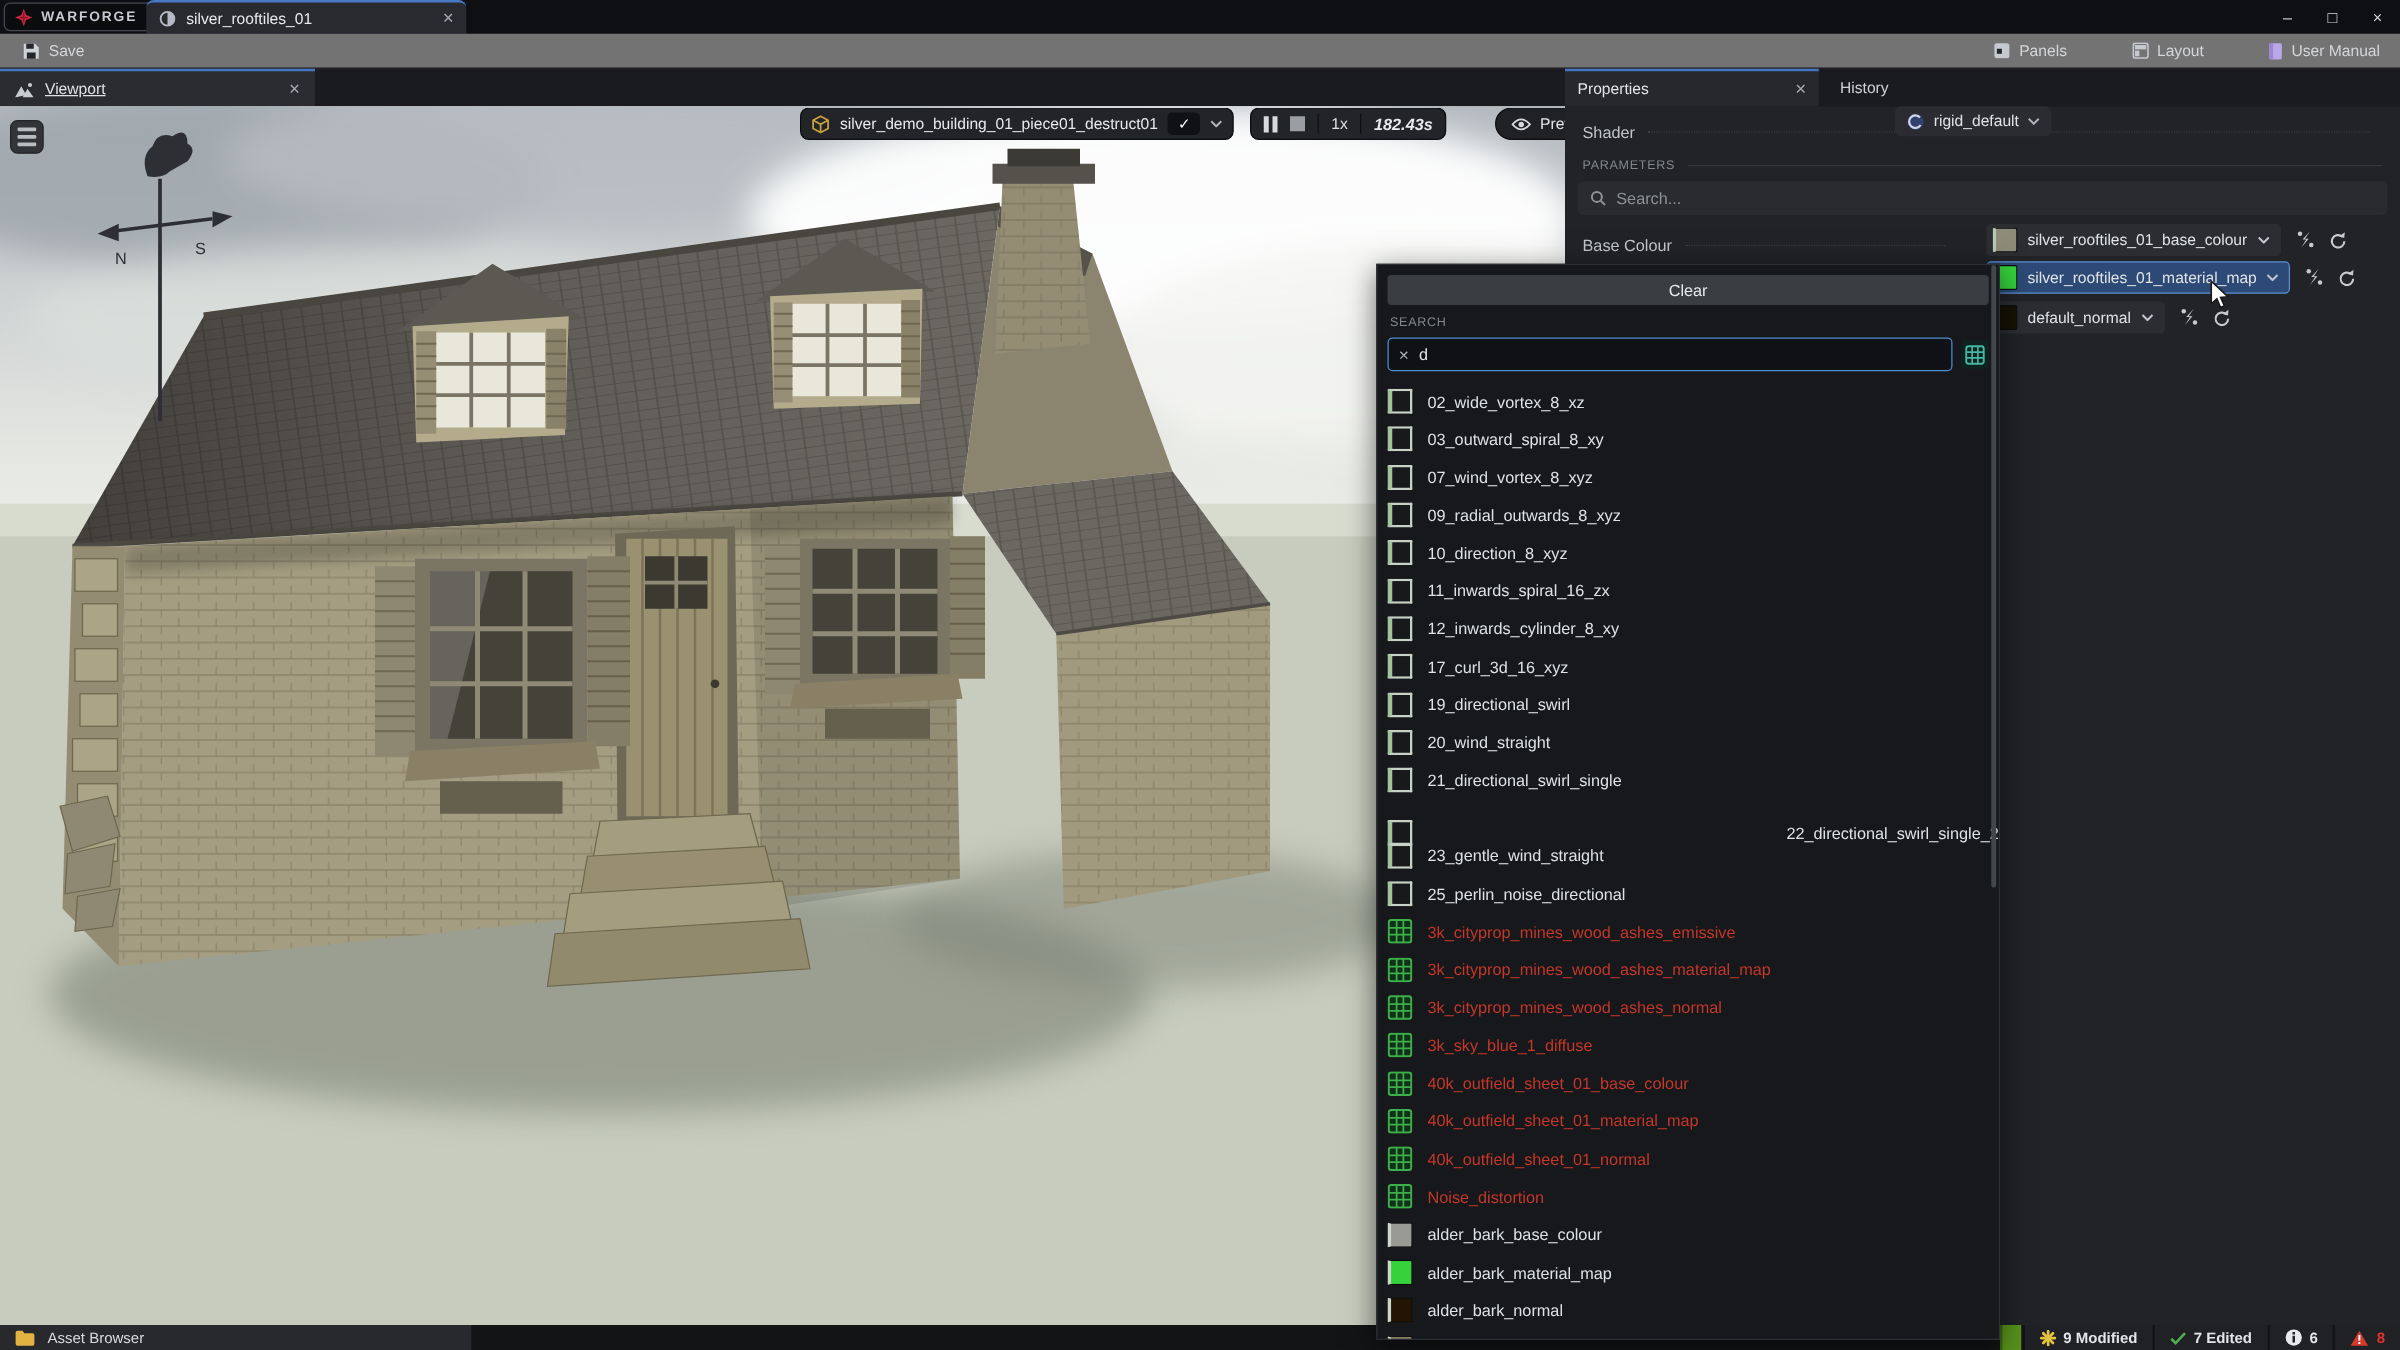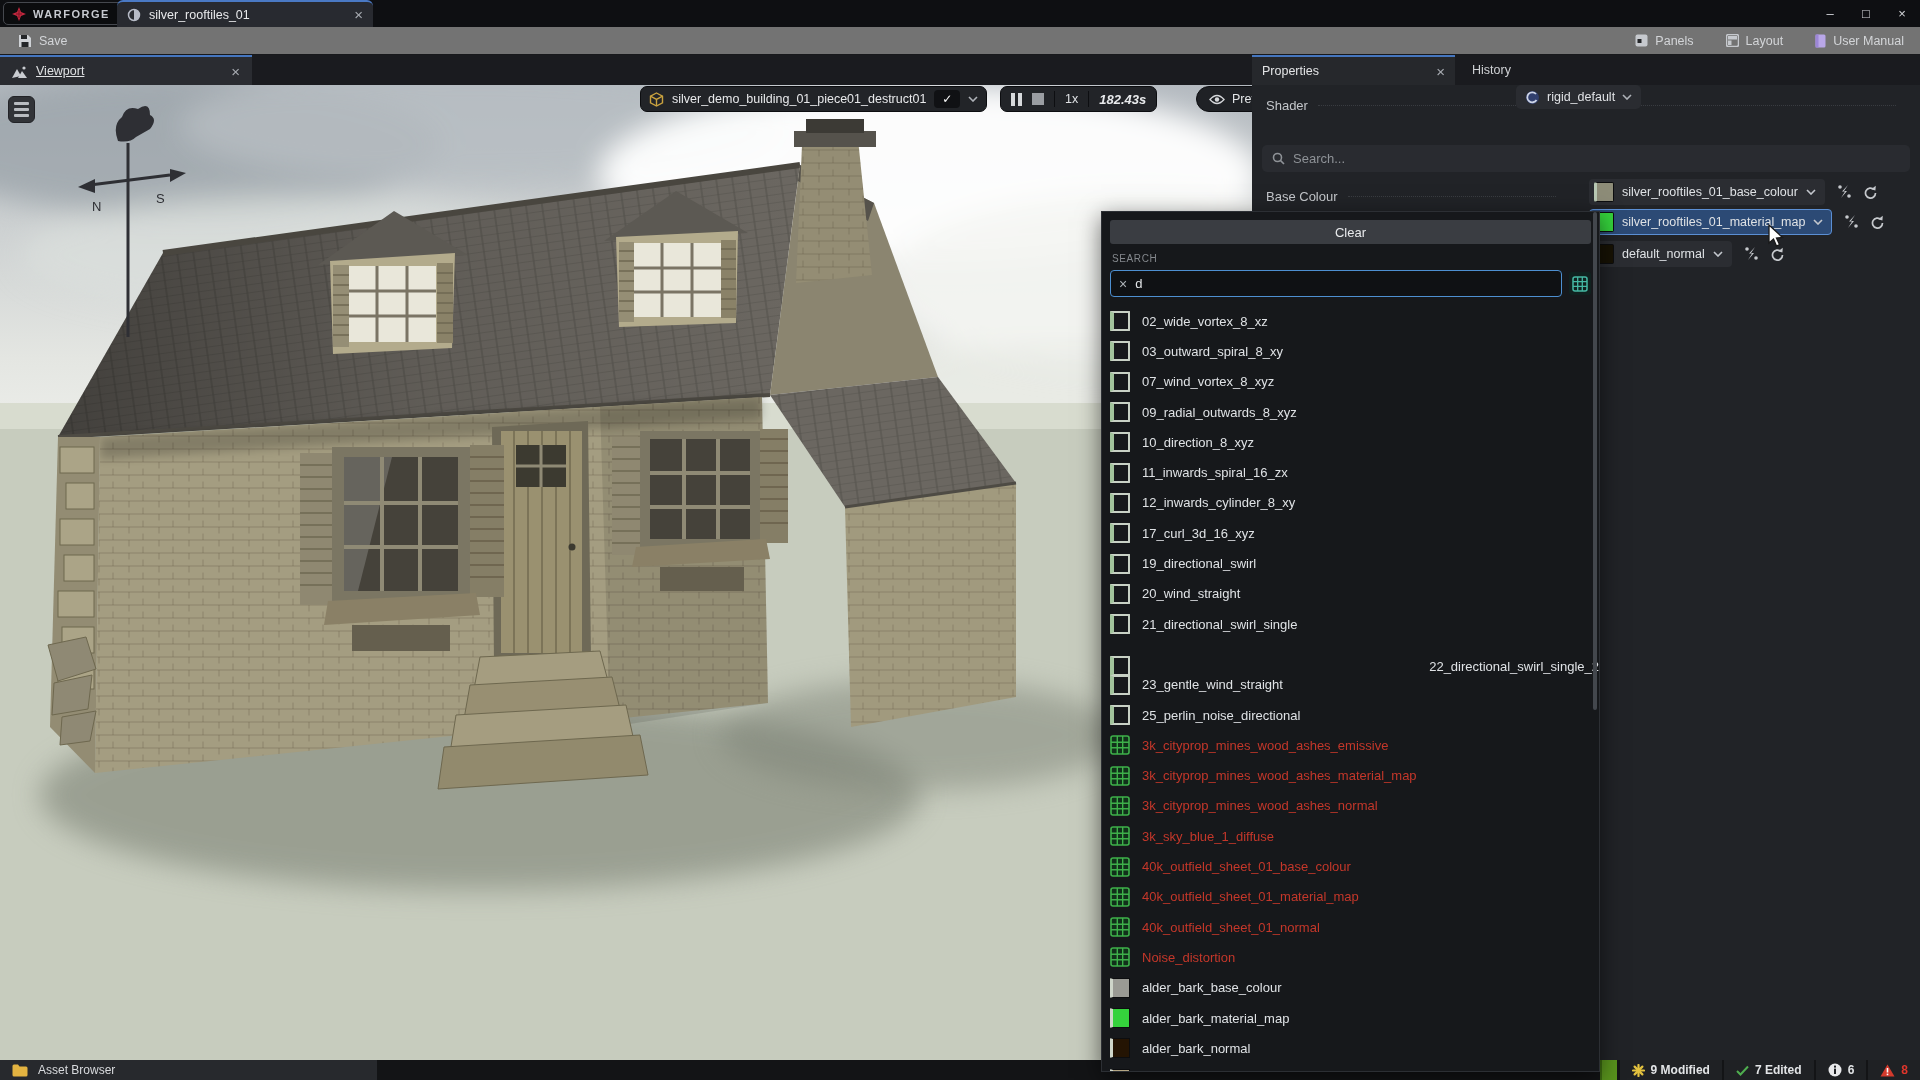--- a/index.html
+++ b/index.html
@@ -17,21 +17,21 @@
   .doc-tab-label { font-size:12.5px; color:#e8e9eb; flex:1; }
   .tab-close { color:#a7abb1; font-size:15px; line-height:1; cursor:default; }
   .win-controls { position:absolute; right:0; top:0; height:27px; display:flex; }
   .win-btn { width:36px; height:27px; display:flex; align-items:center; justify-content:center;
     color:#d4d6da; font-size:13px; }
 
   
   .menubar { position:absolute; left:0; top:27px; width:1920px; height:28px; background:#737373;
     border-bottom:1px solid #18191c; display:flex; align-items:center; }
   .menu-item { display:flex; align-items:center; gap:7px; font-size:12.5px; color:#d3d5d8; padding:0 10px; height:100%; }
-  .menubar-right { position:absolute; right:6px; top:0; height:100%; display:flex; align-items:center; gap:12px;text-align:center; }
+  .menubar-right { position:absolute; right:6px; top:0; height:100%; display:flex; align-items:center; gap:32px;text-align:center; }
 
   
   .dockbar { position:absolute; left:0; top:55px; width:1920px; height:30px; background:#1a1b1f; }
   .viewport-tab { position:absolute; left:0; top:0; width:252px; height:30px; background:#2a2c31;
     border-top:2px solid #4576bf; display:flex; align-items:center; gap:9px; padding:0 12px; }
   .viewport-tab-label { font-size:12.5px; color:#dfe1e3; flex:1;text-decoration:underline; }
   .right-tabs { position:absolute; left:1252px; top:0; height:30px; width:668px; }
   .props-tab { position:absolute; left:0; top:0; width:203px; height:30px; background:#26282c;
     border-top:2px solid #4576bf; display:flex; align-items:center; padding:0 10px; }
   .props-tab-label { font-size:12.5px; color:#e3e4e6; flex:1; }
@@ -414,20 +414,24 @@
     <div class="shader-pill">
       <svg width="15" height="15" viewBox="0 0 15 15">
         <circle cx="7.5" cy="7.5" r="6.5" fill="#32406e"></circle>
         <path d="M11 4 A5 5 0 1 0 11.5 10" fill="none" stroke="#cdd4e6" stroke-width="1.8"></path>
       </svg>
       <span class="shader-pill-label">rigid_default</span>
       <svg width="10" height="6" viewBox="0 0 10 6">
         <path d="M1 1 L5 5 L9 1" fill="none" stroke="#aeb2b8" stroke-width="1.6"></path>
       </svg>
     </div>
+    <div class="prow params-row">
+      <span class="params-label">PARAMETERS</span>
+      <span class="hairline"></span>
+    </div>
     <div class="psearch">
       <svg width="13" height="13" viewBox="0 0 13 13">
         <circle cx="5.5" cy="5.5" r="4" fill="none" stroke="#8e9297" stroke-width="1.6"></circle>
         <line x1="8.6" y1="8.6" x2="12" y2="12" stroke="#8e9297" stroke-width="1.6"></line>
       </svg>
       <input placeholder="Search..." style="">
     </div>
     <div class="prow basecolour-row">
       <span class="plabel">Base Colour</span>
       <span class="leader"></span>

